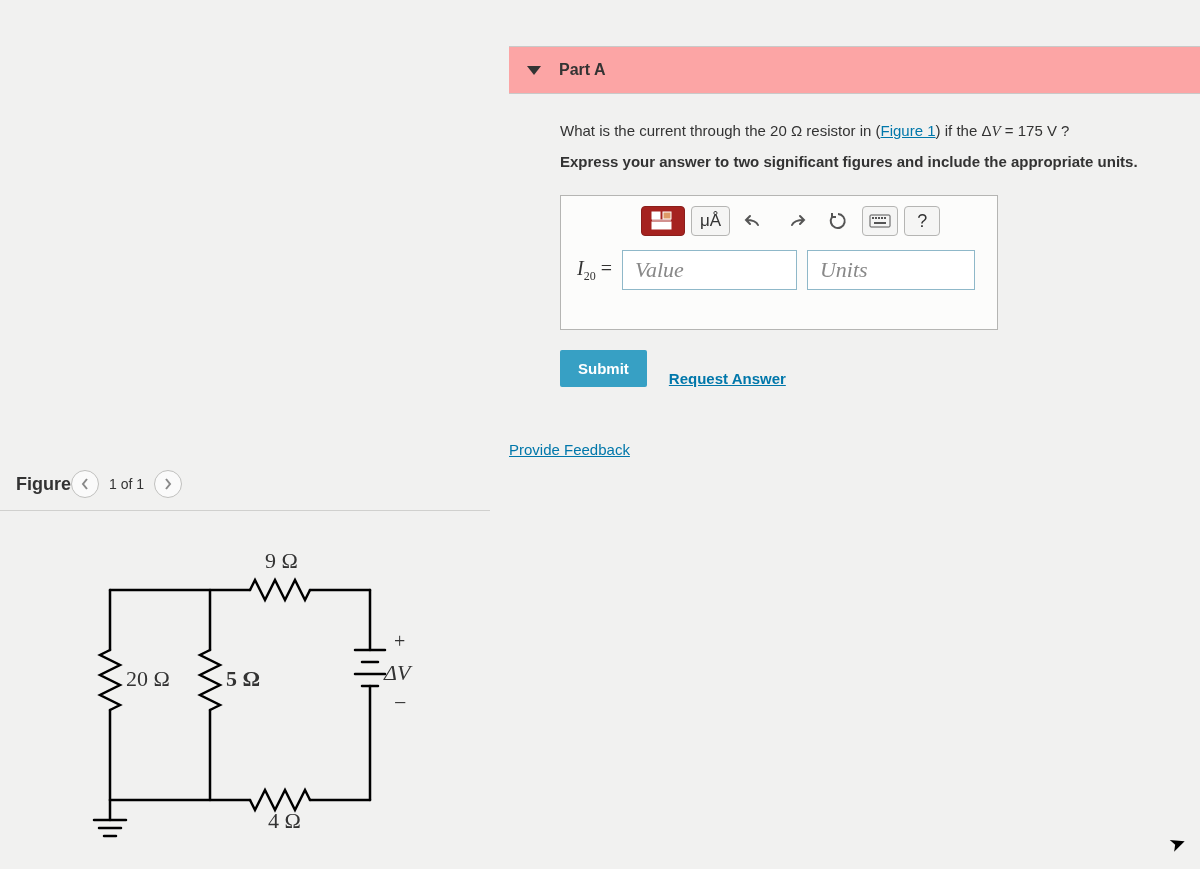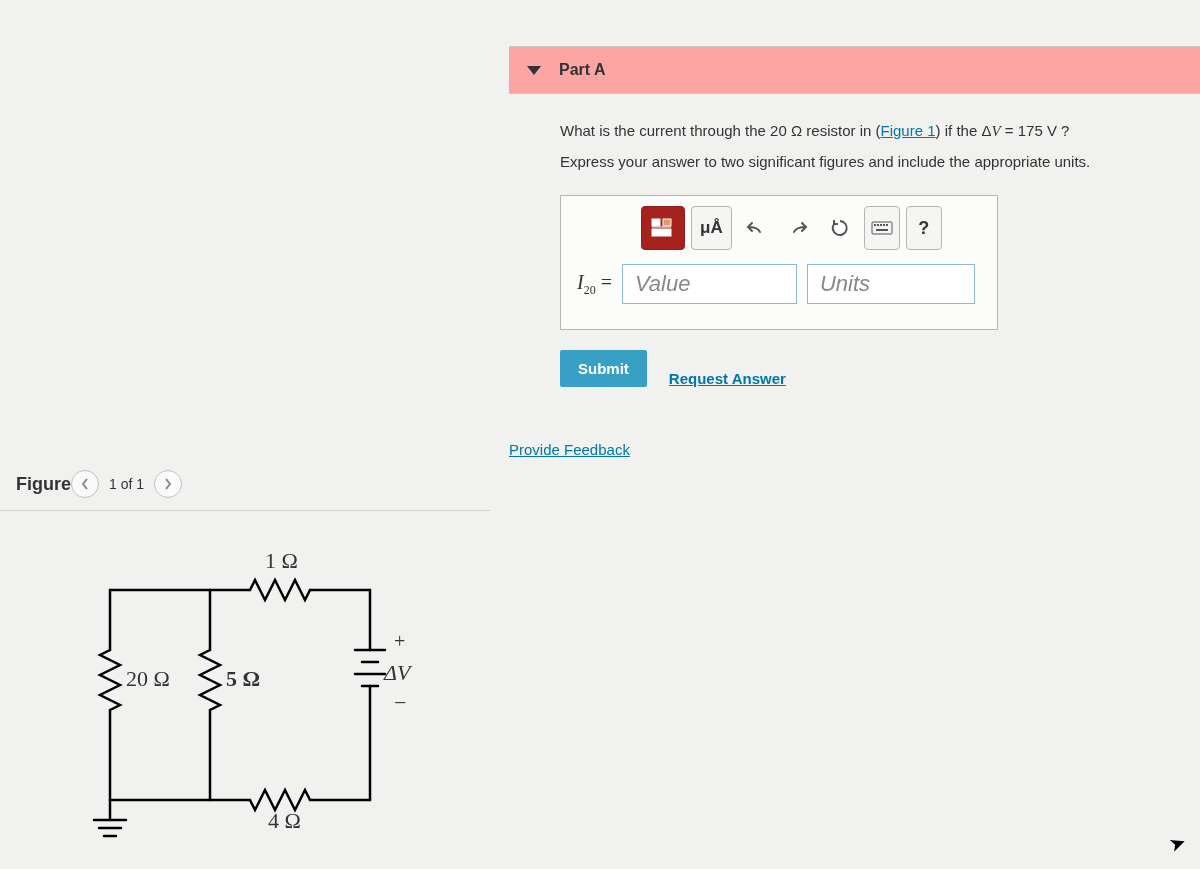--- a/index.html
+++ b/index.html
@@ -41,50 +41,49 @@
     position: absolute;
     left: 560px;
     top: 120px;
     width: 640px;
     font-size: 15px;
     color: #333;
     line-height: 1.5;
   }
   .question-area .link { color: #0077aa; text-decoration: underline; cursor: pointer; }
   .question-area .delta { font-style: normal; }
-  .instr { font-weight: normal; margin-top: 8px; }
+  .instr { font-weight: bold; margin-top: 8px; }
   .answer-box {
     position: absolute;
     left: 560px;
     top: 195px;
     width: 438px;
     height: 135px;
     border: 1px solid #b5b5b3;
     background: #fcfcfb;
   }
   .toolbar {
     display: flex;
     align-items: center;
     justify-content: flex-start;
     padding: 10px 12px 8px 80px;
     gap: 6px;
   }
   .tbtn {
-    height: 44px;
+    height: 30px;
     min-width: 36px;
     border: 1px solid #b5b5b3;
     border-radius: 4px;
     background: #f5f5f4;
     display: flex;
     align-items: center;
     justify-content: center;
     font-size: 16px;
     cursor: pointer;
     color: #333;
-    font-weight: bold;
   }
   .tbtn.templates {
     width: 44px;
     background: #a5221f;
     border-color: #8a1e1b;
   }
   .tbtn.templates svg { display:block; }
   .tbtn.units-b {
     font-size: 17px;
     padding: 0 8px;
@@ -101,21 +100,21 @@
     font-style: italic;
     font-family: "Times New Roman", serif;
     font-size: 20px;
     white-space: nowrap;
   }
   .input-row .lhs sub { font-size: 12px; font-style: normal; }
   .val-input, .units-input {
     height: 40px;
     border: 1px solid #8fb8c9;
     background: #fff;
-    font-family: Liberation Sans, sans-serif;
+    font-family: Liberation Serif, serif;
     font-size: 22px;
     font-style: italic;
     color: #888;
     padding: 0 12px;
     display: flex;
     align-items: center;
     cursor: text;
   }
   .val-input { width: 175px; }
   .units-input { width: 168px; }
@@ -315,21 +314,21 @@
       <path d="M 110 40 L 110 100"></path>
       <path d="M 110 100 L 100 105 L 120 115 L 100 125 L 120 135 L 100 145 L 120 155 L 110 160"></path>
       <path d="M 110 160 L 110 250"></path>
 
       <path d="M 10 250 L 10 270"></path>
       <line x1="-6" y1="270" x2="26" y2="270"></line>
       <line x1="-1" y1="278" x2="21" y2="278"></line>
       <line x1="4" y1="286" x2="16" y2="286"></line>
     </g>
   </svg>
-  <div class="clbl" style="left:165px; top:-2px;">1 Ω</div>
+  <div class="clbl" style="left:165px; top:-2px;">9 Ω</div>
   <div class="clbl" style="left:26px; top:116px;">20 Ω</div>
   <div class="clbl" style="left:126px; top:116px;font-weight:bold;">5 Ω</div>
   <div class="clbl" style="left:168px; top:258px;">4 Ω</div>
   <div class="clbl" style="left:294px; top:80px; font-size:20px;">+</div>
   <div class="clbl" style="left:294px; top:140px; font-size:22px;">−</div>
   <div class="clbl" style="left:284px; top:110px; font-style:italic;">Δ<span style="font-style:italic">V</span></div>
 </div>
 
 <div class="cursor-arrow">➤</div>
 

